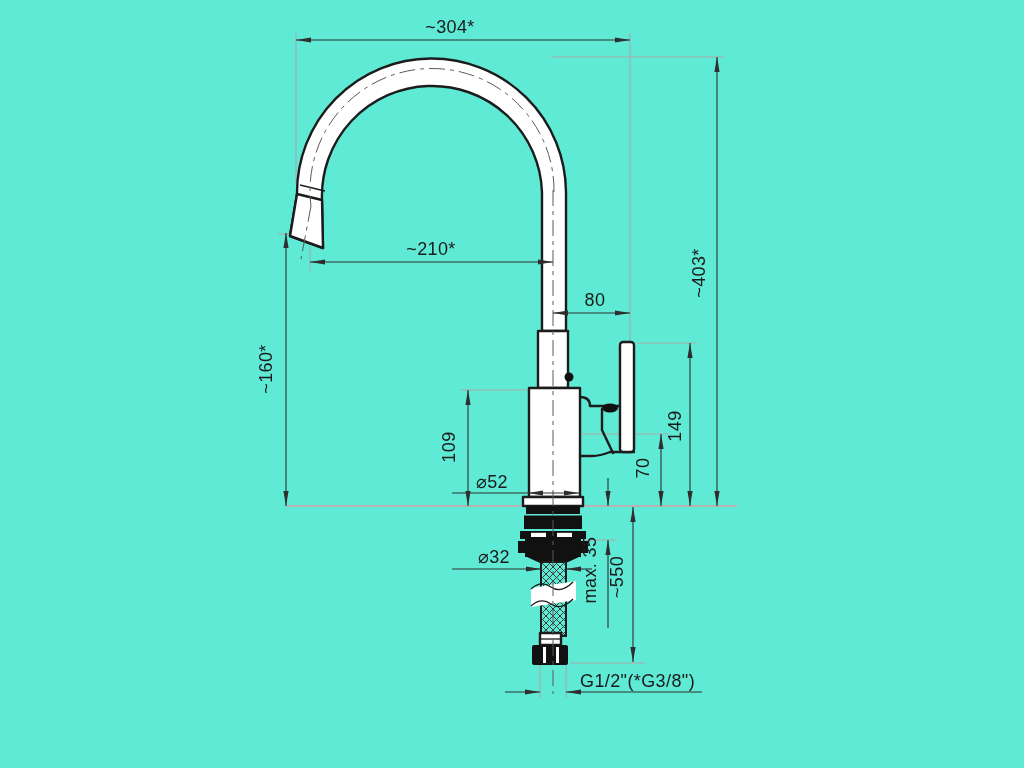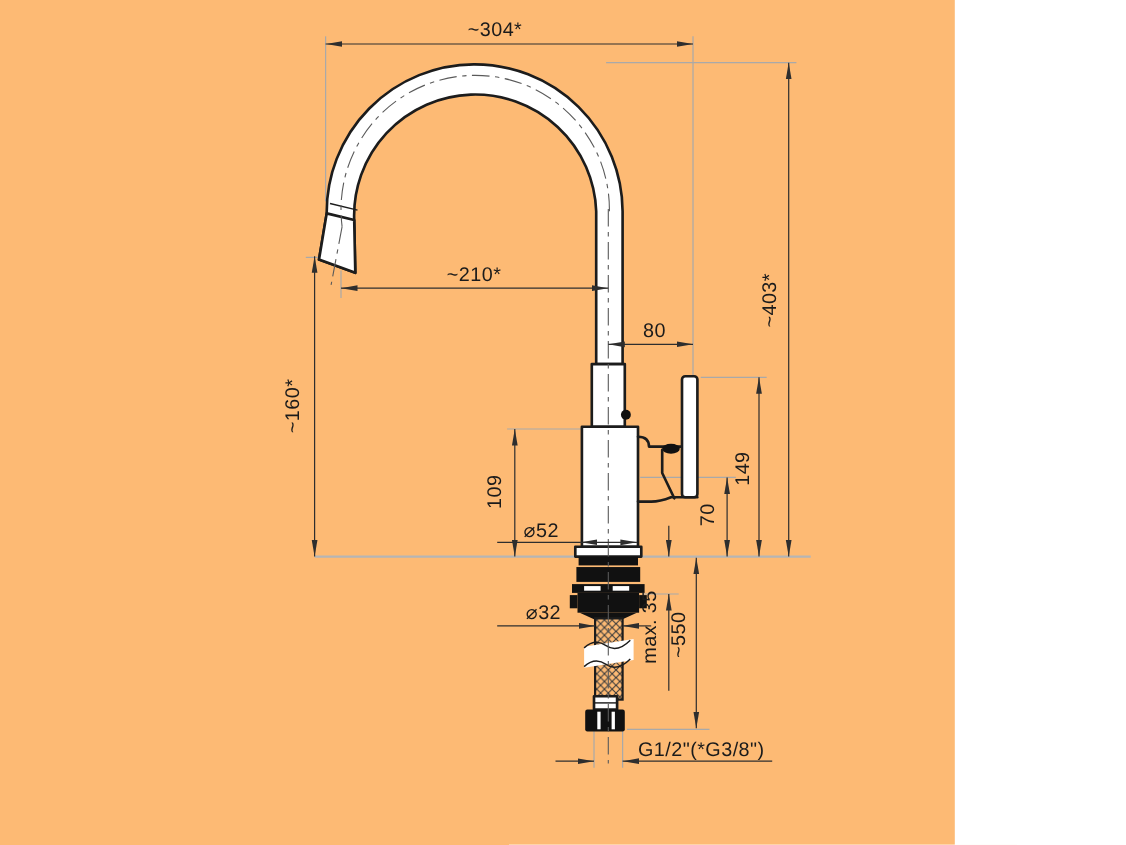--- a/index.html
+++ b/index.html
@@ -1,16 +1,16 @@
 <!DOCTYPE html>
 <html><head>
 <meta charset="utf-8">
 <style>
   html,body{margin:0;padding:0;background:#ffffff;}
-  .stage{position:relative;width:868px;height:768px;background:#fdba74;overflow:hidden;}
+  .stage{position:relative;width:1024px;height:768px;background:#5eead4;overflow:hidden;}
   svg{position:absolute;left:0;top:0;}
   .ol  {fill:#ffffff;stroke:#1c1c1c;stroke-width:2.4;stroke-linejoin:round;}
   .ol2 {fill:none;stroke:#1c1c1c;stroke-width:2.4;stroke-linecap:round;stroke-linejoin:round;}
   .thin{fill:none;stroke:#1c1c1c;stroke-width:1.3;}
   .blk {fill:#111111;stroke:none;}
   .wht {fill:#ffffff;stroke:none;}
   .dim {stroke:#2e2e2e;stroke-width:1.1;fill:none;}
   .ext {stroke:#a9a9a9;stroke-width:1.1;fill:none;}
   .counter{stroke:#b5b5b5;stroke-width:2;fill:none;}
   .cl  {stroke:#5a5a5a;stroke-width:1;fill:none;stroke-dasharray:16 5 4 5;}

